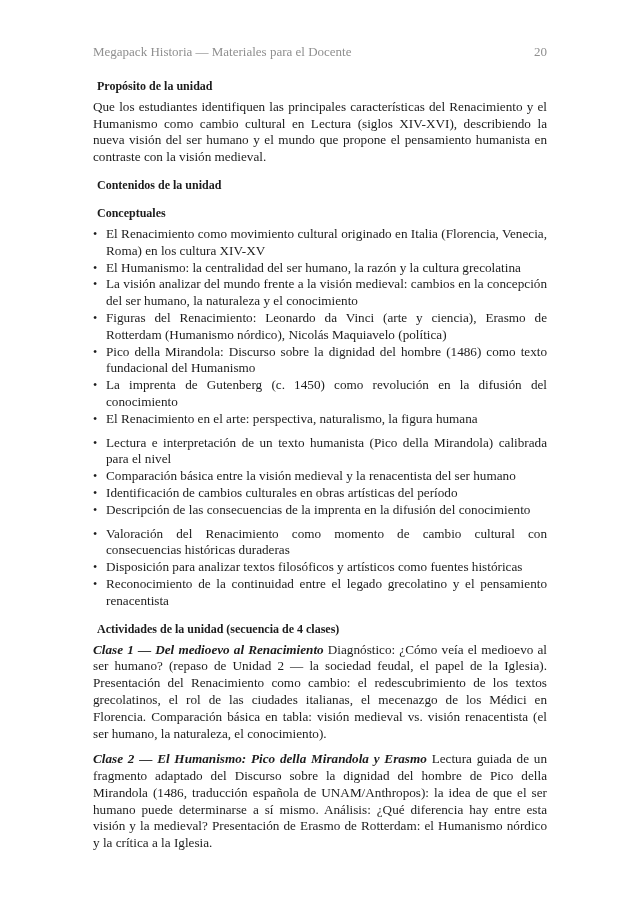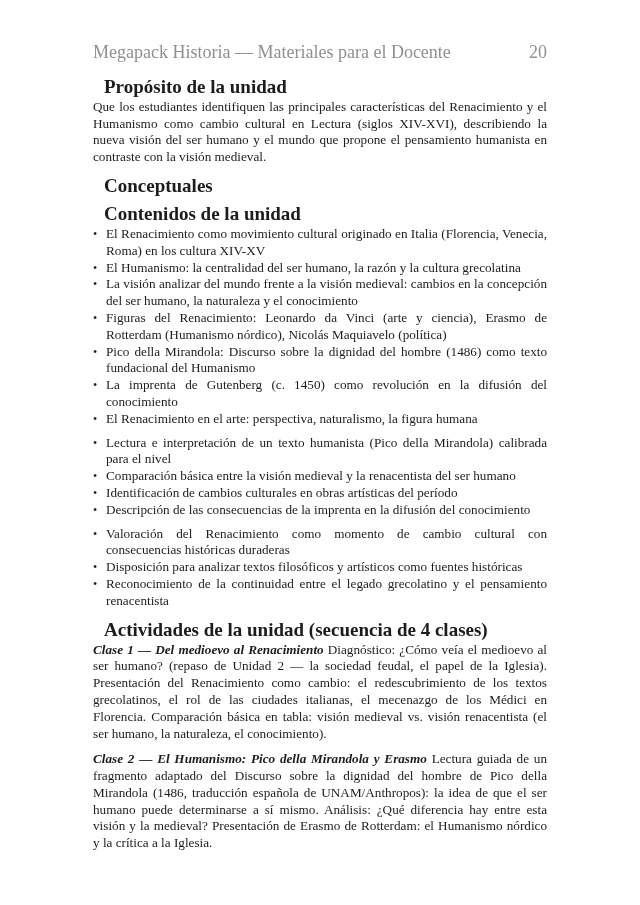--- a/index.html
+++ b/index.html
@@ -9,26 +9,26 @@
     box-sizing: border-box;
     padding: 44px 93px 0 93px;
     font-family: "Liberation Serif", "DejaVu Serif", serif;
     font-size: 13.2px;
     line-height: 16.8px;
     color: #1c1c1c;
     overflow: hidden;
   }
   header.running {
     display: flex; justify-content: space-between;
-    color: #8f8f8f; font-size: 18px;
+    color: #8f8f8f; font-size: 13px;
     margin-bottom: 17px;
   }
   h3 {
-    font-size: 19px; font-weight: bold;
-    margin: 11px 0 4px 11px; line-height: 17px;
+    font-size: 12px; font-weight: bold;
+    margin: 11px 0 4px 4px; line-height: 17px;
   }
   p.body-par { margin: 0 0 7px 0; text-align: justify; }
   p.clase-par { margin: 0 0 9px 0; text-align: justify; }
   ul.blist { list-style: none; margin: 0 0 7px 0; padding: 0; }
   ul.blist li { display: flex; }
   ul.blist .marker {
     flex: 0 0 13px; text-align: left;
     font-size: 12px;
   }
   ul.blist .li-text { flex: 1; text-align: justify; }
@@ -43,23 +43,23 @@
   <header class="running">
     <span>Megapack Historia — Materiales para el Docente</span>
     <span>20</span>
   </header>
 
   <main>
 
     <h3>Propósito de la unidad</h3>
     <p class="body-par"><span>Que los estudiantes identifiquen las principales características del Renacimiento y el Humanismo como cambio cultural en Lectura (siglos XIV-XVI), describiendo la nueva visión del ser humano y el mundo que propone el pensamiento humanista en contraste con la visión medieval.</span></p>
 
+    <h3>Contenidos de la unidad</h3>
+
     <h3>Conceptuales</h3>
-
-    <h3>Contenidos de la unidad</h3>
     <ul class="blist">
       <li>
           <span class="marker">•</span>
           <span class="li-text"><span>El Renacimiento como movimiento cultural originado en Italia (Florencia, Venecia, Roma) en los cultura XIV-XV</span></span>
         </li>
       <li>
           <span class="marker">•</span>
           <span class="li-text"><span>El Humanismo: la centralidad del ser humano, la razón y la cultura grecolatina</span></span>
         </li>
       <li>

